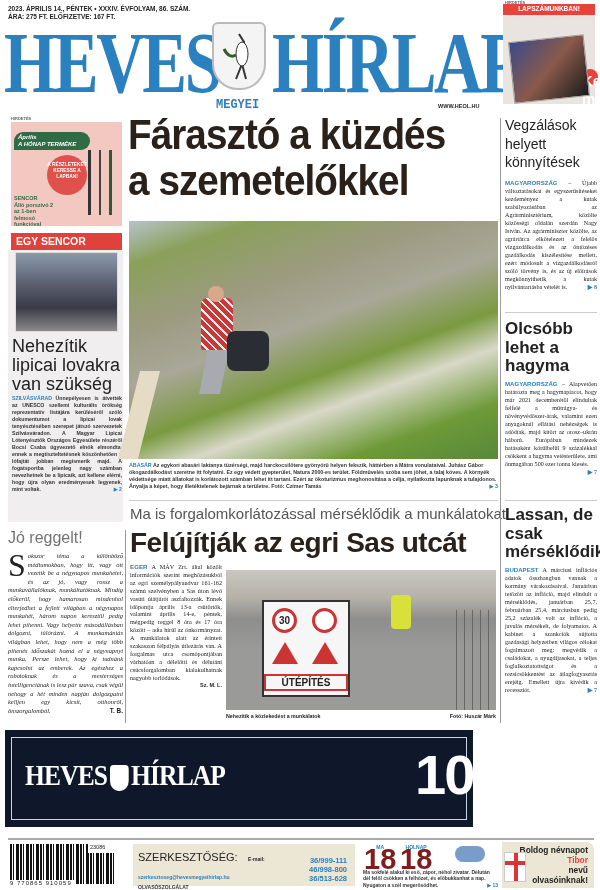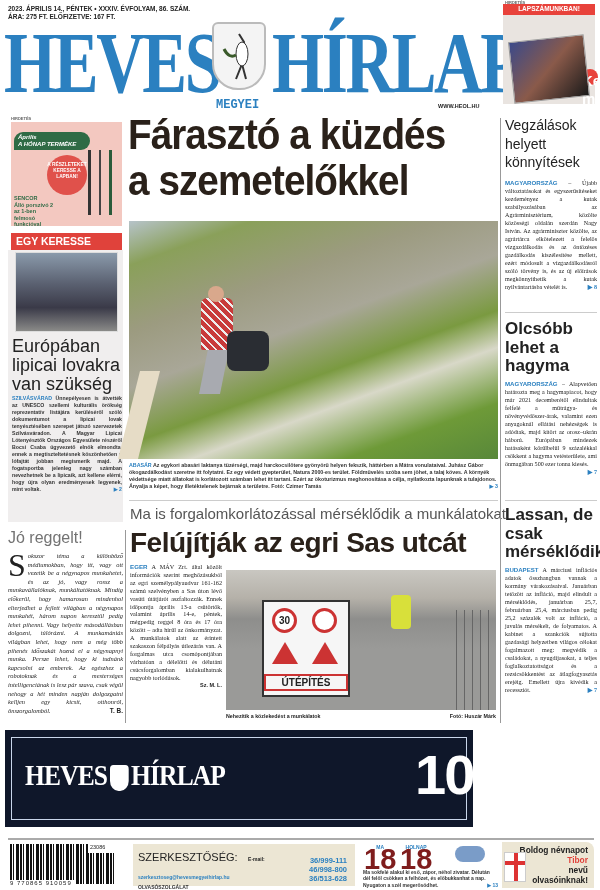--- a/index.html
+++ b/index.html
@@ -115,23 +115,23 @@
   </div>
   <div class="circle">A RÉSZLETEKET KERESSE A LAPBAN!</div>
   <div class="desc">
     <div>SENCOR</div>
     <div style="width:42px">Álló porszívó 2 az 1-ben felmosó funkcióval</div>
   </div>
   <div class="vac"></div>
 </div>
 
 <div class="abs grey-panel"></div>
-<div class="abs egy">EGY KERESSE</div>
+<div class="abs egy">EGY SENCOR</div>
 <div class="abs egy-photo"></div>
-<div class="abs h-left">Európában lipicai lovakra van szükség</div>
+<div class="abs h-left">Nehezítik lipicai lovakra van szükség</div>
 <div class="abs body-left">
   <span class="kicker">SZILVÁSVÁRAD</span>
   <span>Ünnepélyesen is átvették az UNESCO szellemi kulturális örökség reprezentatív listájára kerüléséről szóló dokumentumot a lipicai lovak tenyésztésében szerepet játszó szervezetek Szilvásváradon. A Magyar Lipicai Lótenyésztők Országos Egyesülete részéről Bocsi Csaba ügyvezető elnök elmondta, ennek a megtiszteltetésnek köszönhetően a lófajtát jobban megismerik majd. A fogatsportba jelenleg nagy számban nevezhetnek be a lipicaik, azt kellene elérni, hogy újra olyan eredményesek legyenek, mint voltak.</span>
   <span class="ref" style="float:right">▶ 2</span>
 </div>
 
 <div class="abs jo">
   <h3>Jó reggelt!</h3>
   <div class="txt">
     <span class="dropcap">S</span><span>okszor téma a különböző médiumokban, hogy itt, vagy ott vezetik be a négynapos munkahetet, és az jó, vagy rossz a munkavállalóknak, munkáltatóknak. Mindig előkerül, hogy hamarosan mindenhol elterjedhet a fejlett világban a négynapos munkahét, három napon keresztül pedig lehet pihenni. Vagy helyette másodállásban dolgozni, túlórázni. A munkamániás világban lehet, hogy nem a még több pihenés időszakát hozná el a négynapnyi munka. Persze lehet, hogy ki tudnánk kapcsolni az emberek. Az egészhez a robotoknak és a mesterséges intelligenciának is lesz pár szava, csak végül nehogy a hét minden napján dolgozgatni kelljen egy kicsit, otthonról, önszorgalomból.</span>

